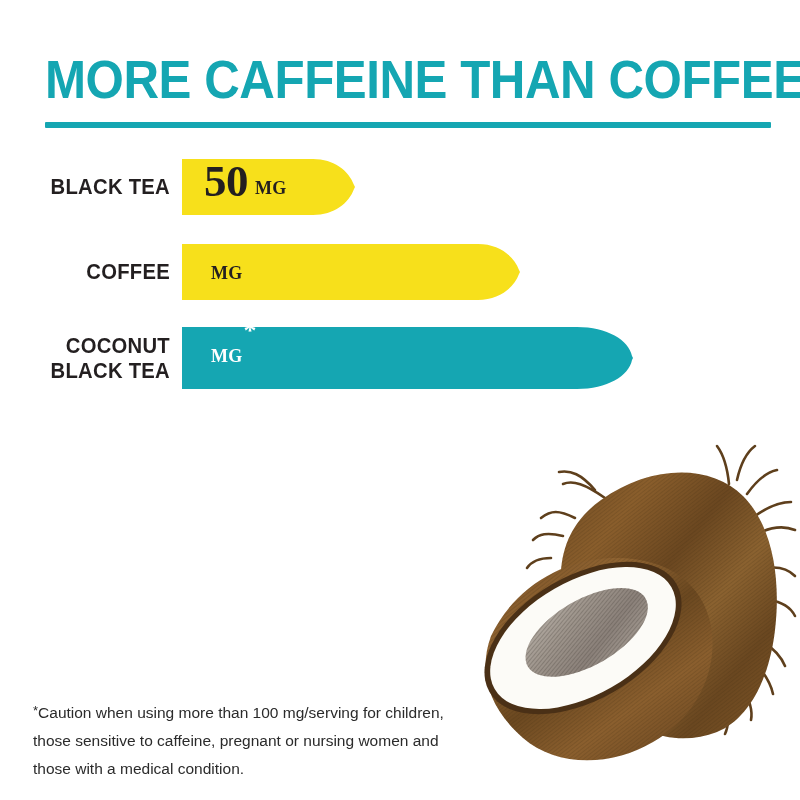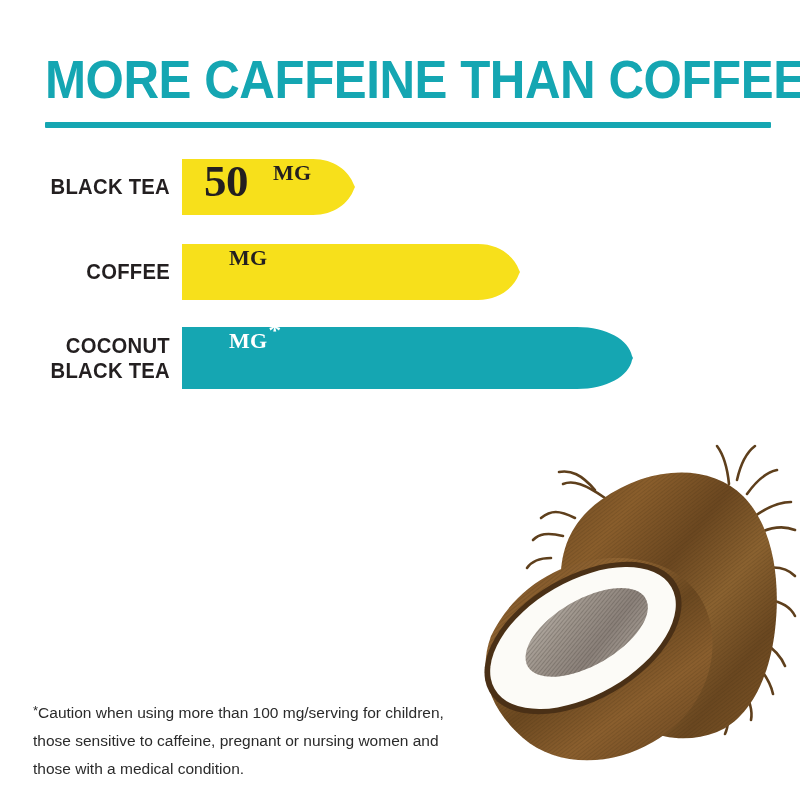--- a/index.html
+++ b/index.html
@@ -95,26 +95,26 @@
   .num {
     font-family: "Liberation Serif", serif;
     font-weight: 700;
     font-size: 45px;
     line-height: 45px;
     letter-spacing: -0.5px;
   }
   .unit {
     font-family: "Liberation Serif", serif;
     font-weight: 700;
-    font-size: 22px;
+    font-size: 18px;
     line-height: 25px;
     letter-spacing: 0.2px;
-    margin-left: 25px;
+    margin-left: 7px;
     position: relative;
-    top: 1px;
+    top: 17px;
   }
   .star {
     font-family: "Liberation Serif", serif;
     font-weight: 700;
     font-size: 26px;
     line-height: 26px;
     position: relative;
     top: -9px;
     margin-left: 1px;
   }

